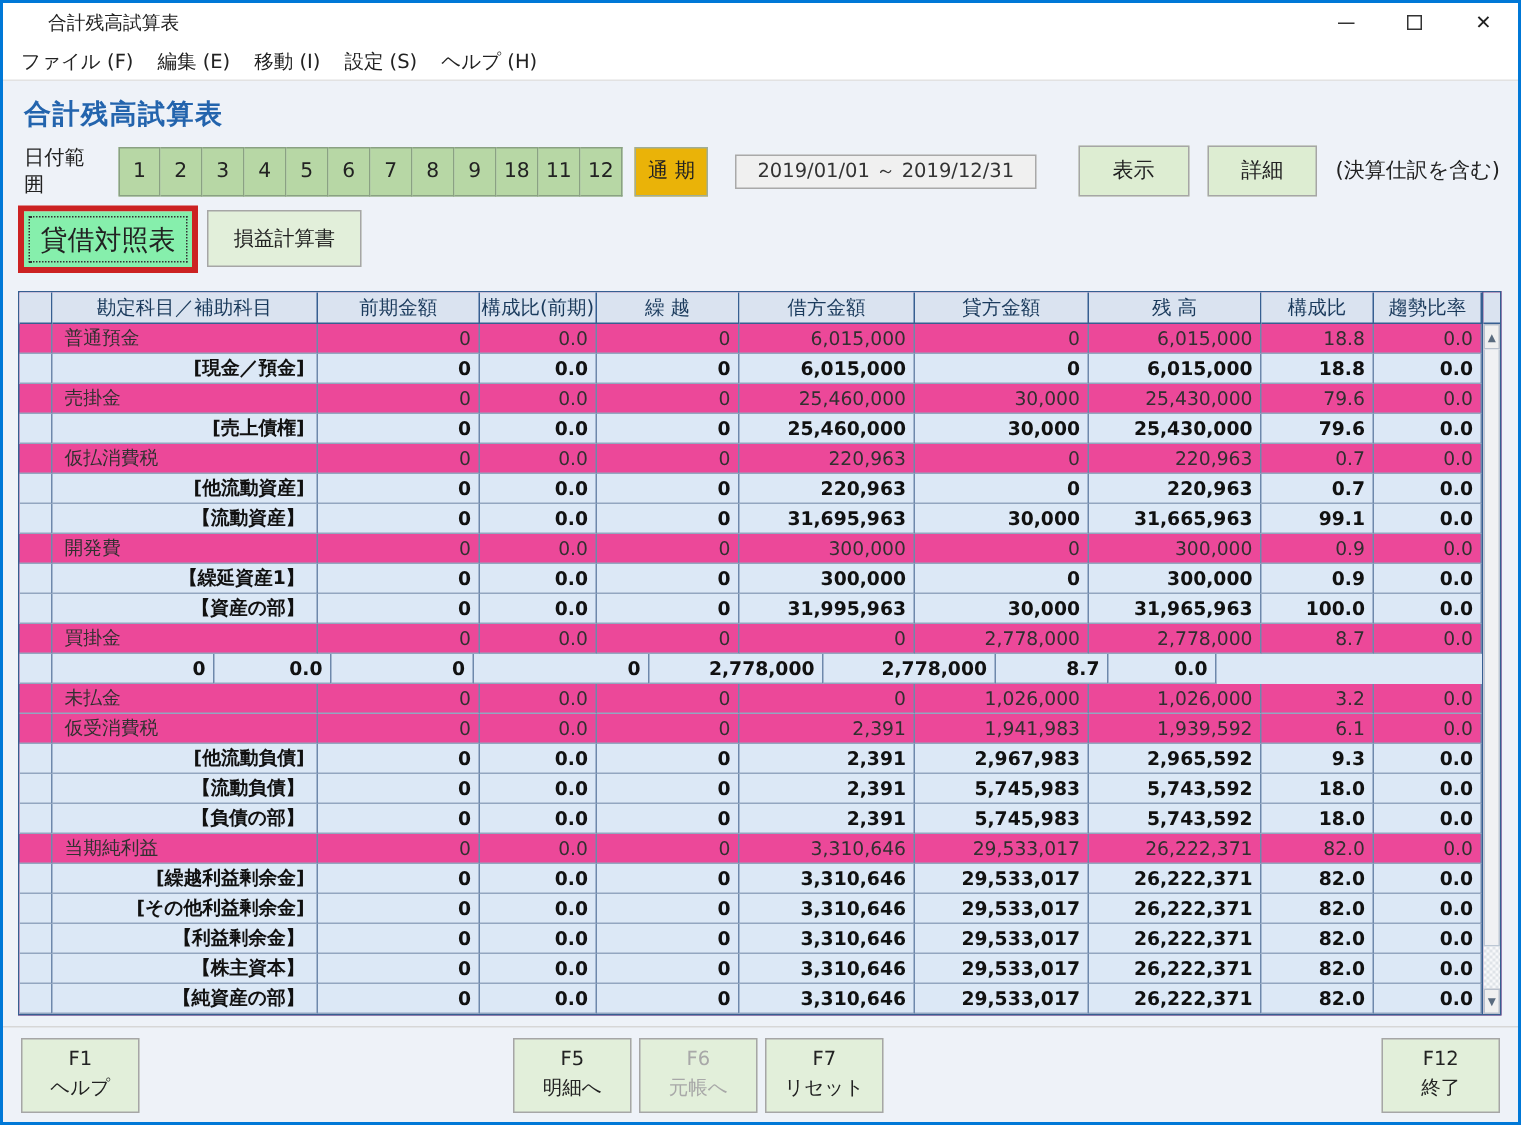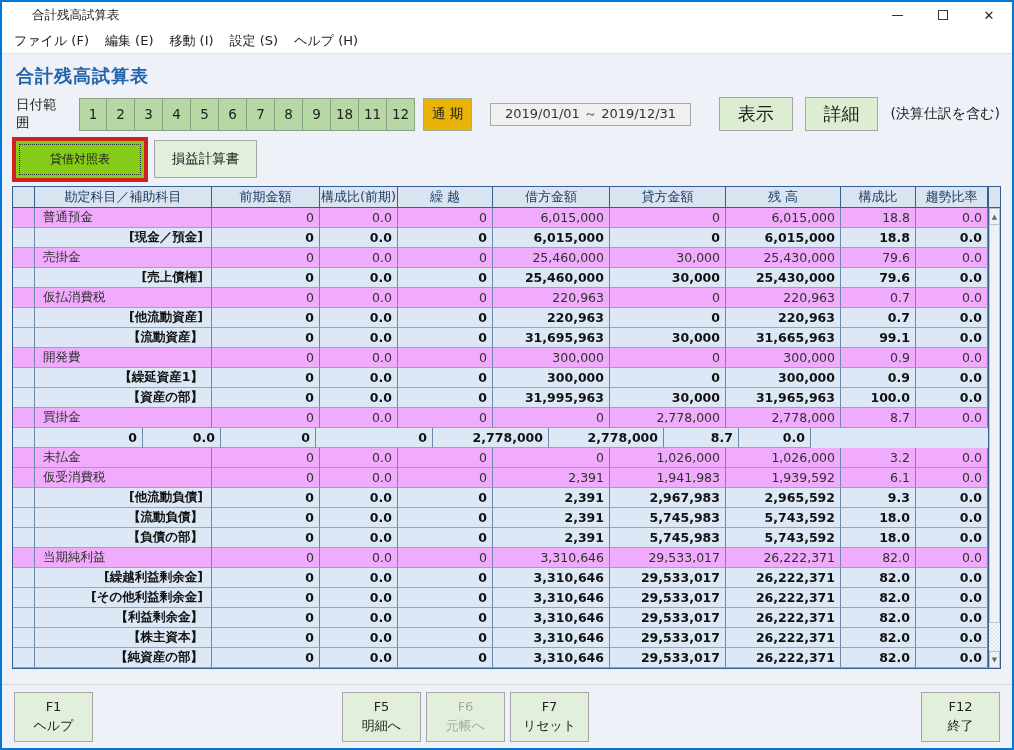--- a/index.html
+++ b/index.html
@@ -27,32 +27,32 @@
   .filter-label { font-size:13.5px; color:#222; margin-right:12px; }
   .months { display:flex; }
   .month-btn { width:28px; height:33px; background:#b7d7a5; border:1px solid #8aa183; border-left:none;
     display:flex; align-items:center; justify-content:center; font-size:13.5px; color:#222; }
   .month-btn:first-child { border-left:1px solid #8aa183; }
   .full-period-btn { margin-left:8px; width:52px; height:33px; background:#eab308; border:1px solid #9fae97;
     display:flex; align-items:center; justify-content:center; font-size:13.5px; color:#222; }
   .period-box { margin-left:18px; width:212px; height:23px; background:#f0f0f0; border:1px solid #a9a9a9;
     display:flex; align-items:center; justify-content:center; font-size:13px; color:#333; }
   .show-btn, .detail-btn { margin-left:28px; width:78px; height:34px; background:#ddedd2; border:1px solid #a6a6a6;
-    display:flex; align-items:center; justify-content:center; font-size:18px; color:#222; }
+    display:flex; align-items:center; justify-content:center; font-size:14px; color:#222; }
   .detail-btn { margin-left:12px; }
   .filter-note { font-size:14px; color:#222; margin-left:12px; white-space:nowrap; }
   
   .tabs-row { display:flex; align-items:flex-start; padding:5px 0 0 10px; height:50px; flex:0 0 auto; }
   .tab-selected-outline { border:4px solid #cc2222; background:#fbfdf8; }
-  .tab-selected-inner { width:128px; height:37px; outline:1px dotted #333; outline-offset:-4px;
-    display:flex; align-items:center; justify-content:center; font-size:12px; color:#222; background:#84cc16; }
+  .tab-selected-inner { width:112px; height:37px; outline:1px dotted #333; outline-offset:-4px;
+    display:flex; align-items:center; justify-content:center; font-size:18px; color:#222; background:#86efac; }
   .tab-other { margin-left:6px; margin-top:3px; width:103px; height:38px; background:#e2efda; border:1px solid #a6a6a6;
     display:flex; align-items:center; justify-content:center; font-size:13.5px; color:#222; }
   
-  .tbl-wrap { margin:4px 11px 0 10px; display:flex; border:1px solid #365f91; background:#f0abfc; flex:0 0 auto; }
+  .tbl-wrap { margin:12px 11px 0 10px; display:flex; border:1px solid #365f91; background:#ec4899; flex:0 0 auto; }
   .grid { display:flex; flex-direction:column; }
   .trow { display:flex; height:20px; }
   .thead { height:21px; background:#dae3f0; }
   .td { border-right:1px solid #6e88ab; border-bottom:1px solid #93a6c0; height:100%;
         display:flex; align-items:center; font-size:12.5px; color:#303030; overflow:hidden; white-space:nowrap; }
   .thead .td { border-right:1px solid #365f91; border-bottom:1px solid #365f91; background:#dae3f0;
         color:#1a3a5c; justify-content:center; font-size:13px; }
   .num { justify-content:flex-end; padding-right:5px; }
   .nm  { justify-content:flex-start; padding-left:8px; }
   .trow.bold { background:#dce8f6; }

